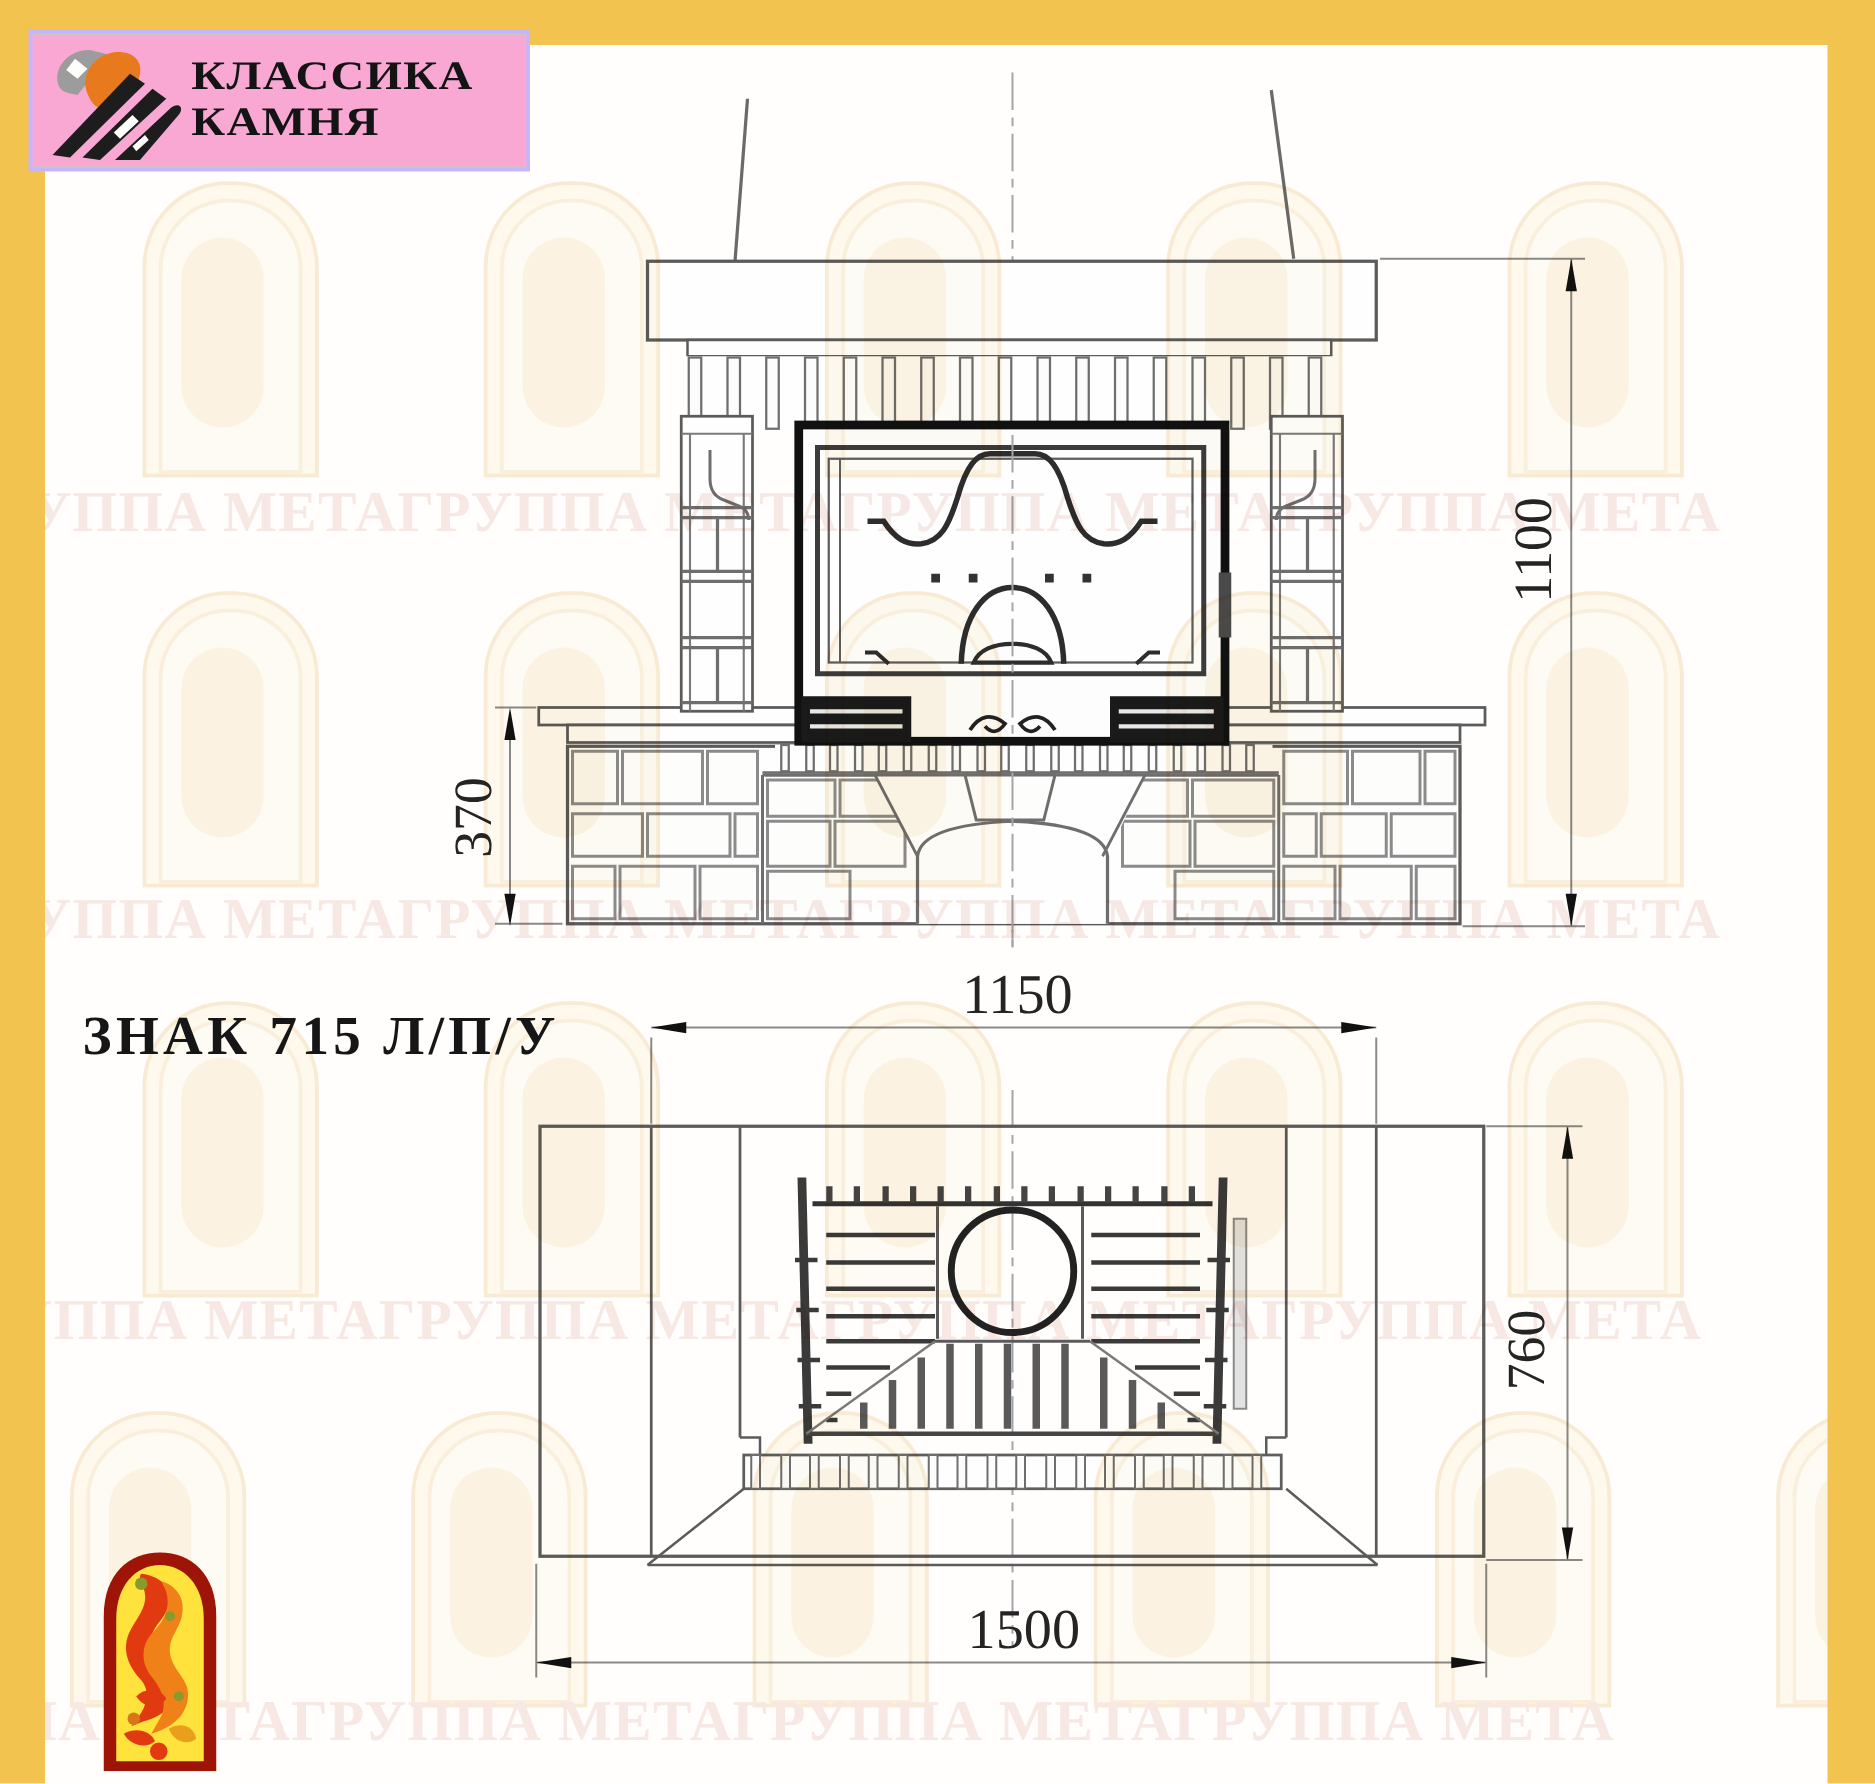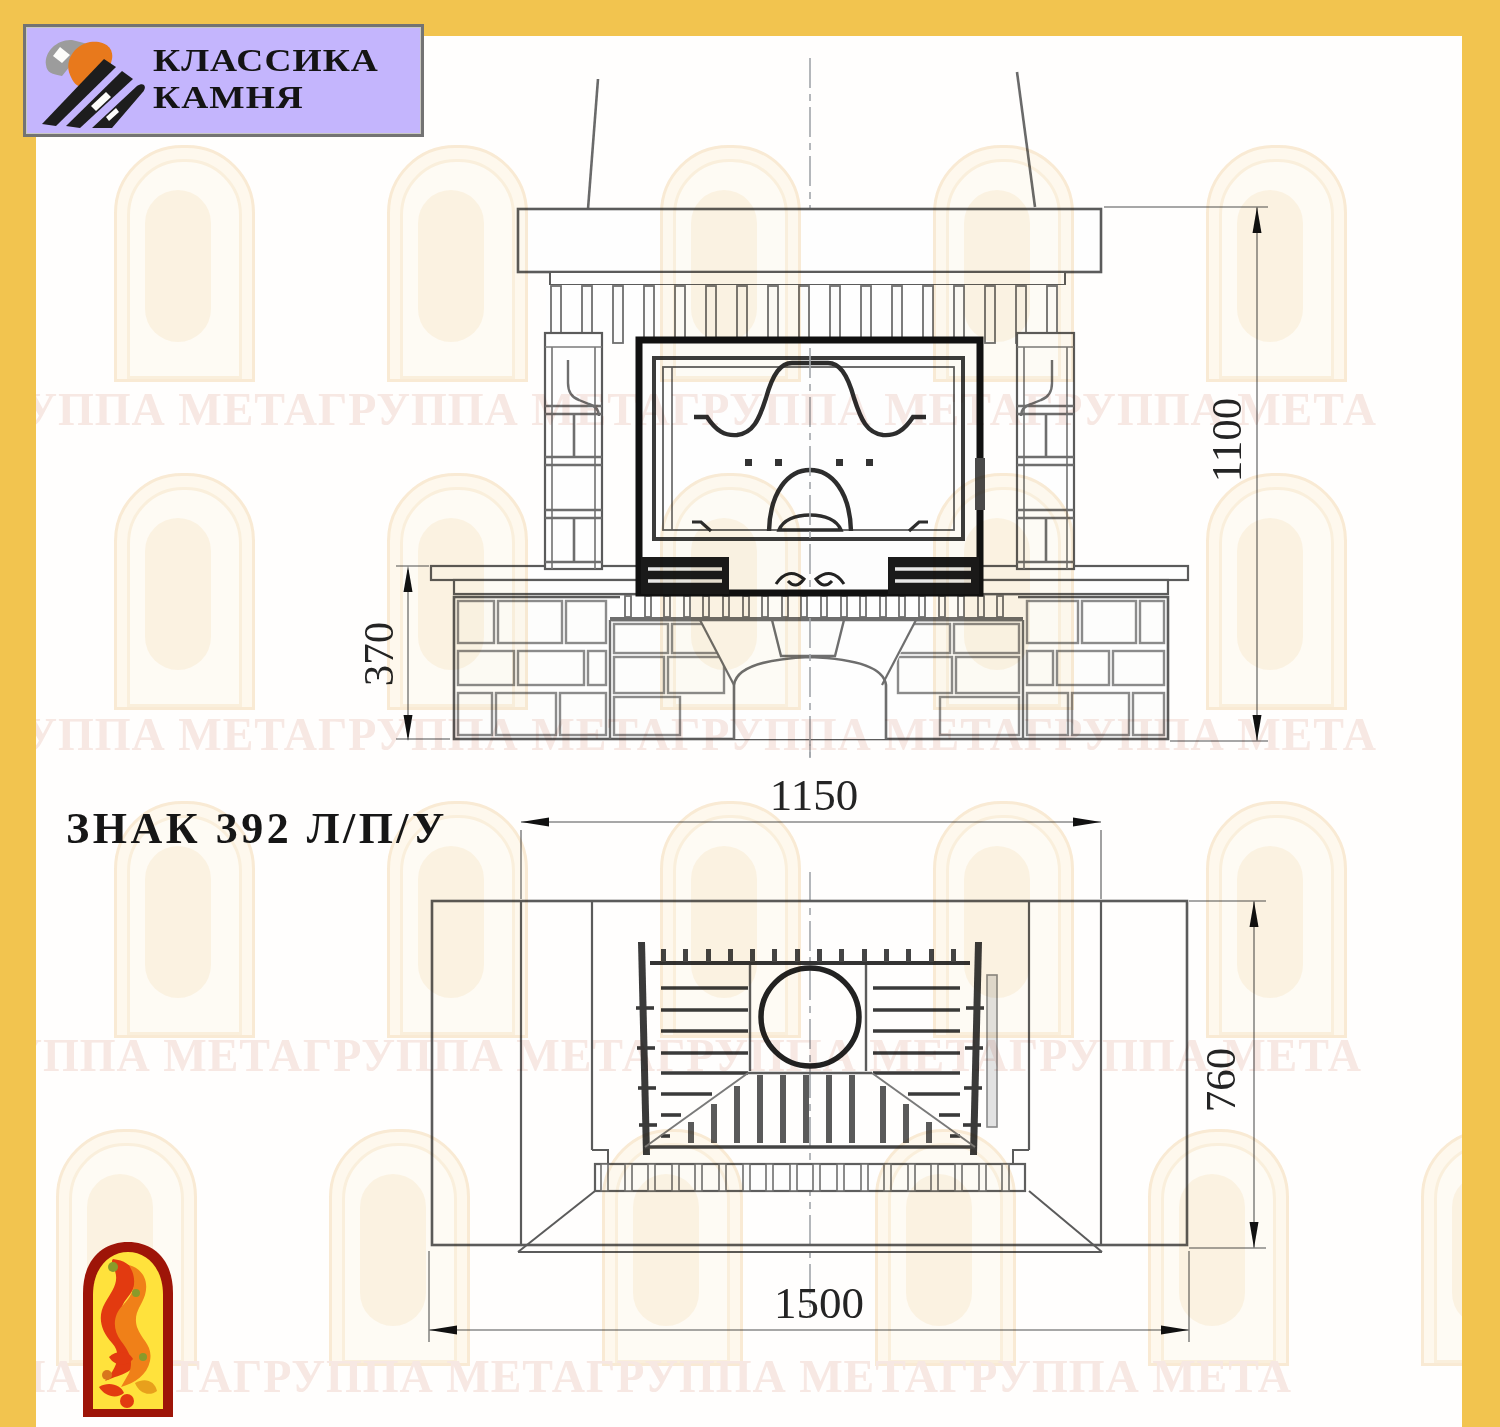--- a/index.html
+++ b/index.html
@@ -10,21 +10,21 @@
   .arch{position:absolute;width:135px;height:231px;border:3px solid #f5dfbc;
         border-radius:68px 68px 0 0;background:#fdf6e5;}
   .arch .in{position:absolute;left:10px;top:11px;width:109px;height:214px;
         border:3px solid #f7e7c9;border-radius:56px 56px 0 0;background:#fefaf0;}
   .arch .in2{position:absolute;left:28px;top:42px;width:66px;height:152px;
         border-radius:33px;background:#f9ecd2;}
   .wmtext{position:absolute;white-space:nowrap;font-weight:bold;font-size:46px;
         color:#f2dbd5;letter-spacing:1px;}
   .band{position:absolute;background:#f2c44f;}
   .logobox{position:absolute;left:23px;top:24px;width:395px;height:107px;
-        background:#c4b5fd;border:3px solid #737373;box-shadow:inset 0 0 0 1px #c9c9c2;}
+        background:#f9a8d4;border:3px solid #c4b5fd;box-shadow:inset 0 0 0 1px #c9c9c2;}
   .logotext{position:absolute;left:127px;top:15px;color:#141414;font-weight:bold;
         font-size:36px;line-height:41px;letter-spacing:1px;font-family:"Liberation Serif",serif;
         transform:scale(1.04,.9);transform-origin:0 0;}
   .model{position:absolute;left:66px;top:803px;font-weight:bold;font-size:44px;
         color:#161616;letter-spacing:3.5px;}
   svg{position:absolute;left:0;top:0;}
   svg text{font-family:"Liberation Serif",serif;fill:#242424;}
 </style>
 </head>
 <body>
@@ -545,21 +545,21 @@
     <path d="M6 93 L68 28 L80 36 L20 95 Z" fill="#1d1d1d"></path>
     <path d="M30 95 L86 40 L97 48 L44 97 Z" fill="#1d1d1d"></path>
     <path d="M55 75 L70 61 75 66 60 80 Z" fill="#fdfdfb"></path>
     <path d="M56 97 L101 55 C108 50 112 56 106 62 L76 97 Z" fill="#1d1d1d"></path>
     <path d="M70 86 L80 77 83 81 73 90 Z" fill="#fdfdfb"></path>
   </svg>
 
   <div class="logotext">КЛАССИКА<br>КАМНЯ</div>
 </div>
 
-<div class="model">ЗНАК 392 Л/П/У</div>
+<div class="model">ЗНАК 715 Л/П/У</div>
 
 <svg width="99" height="178" viewBox="0 0 99 178" style="left:79px;top:1239px;">
   <path d="M4 178 L4 54 C4 20 24 3 49 3 C74 3 94 20 94 54 L94 178 Z" fill="#9e1508"></path>
   <path d="M14 170 L14 56 C14 29 30 13 49 13 C68 13 84 29 84 56 L84 170 Z" fill="#ffe23c"></path>
   <path d="M34 20 C52 22 60 34 55 48 C50 60 40 64 43 76 C46 90 60 92 63 106 C66 122 52 134 36 138 L26 142 C40 126 42 114 33 104 C22 92 18 78 26 64 C33 52 40 44 36 32 C33 24 32 22 34 20 Z" fill="#e23a10"></path>
   <path d="M50 26 C64 30 70 42 66 56 C62 68 54 74 58 88 C63 102 74 106 71 122 C68 136 56 144 42 148 L50 134 C55 122 50 112 42 102 C33 90 34 76 44 66 C54 56 58 44 53 32 Z" fill="#f08018"></path>
   <path d="M30 118 C38 110 50 112 54 120 C48 128 36 128 30 118 Z" fill="#e23a10"></path>
   <circle cx="34" cy="28" r="5" fill="#8a9a2a"></circle>
   <circle cx="57" cy="54" r="4" fill="#8a9a2a"></circle>
   <circle cx="64" cy="118" r="4" fill="#8a9a2a"></circle>

